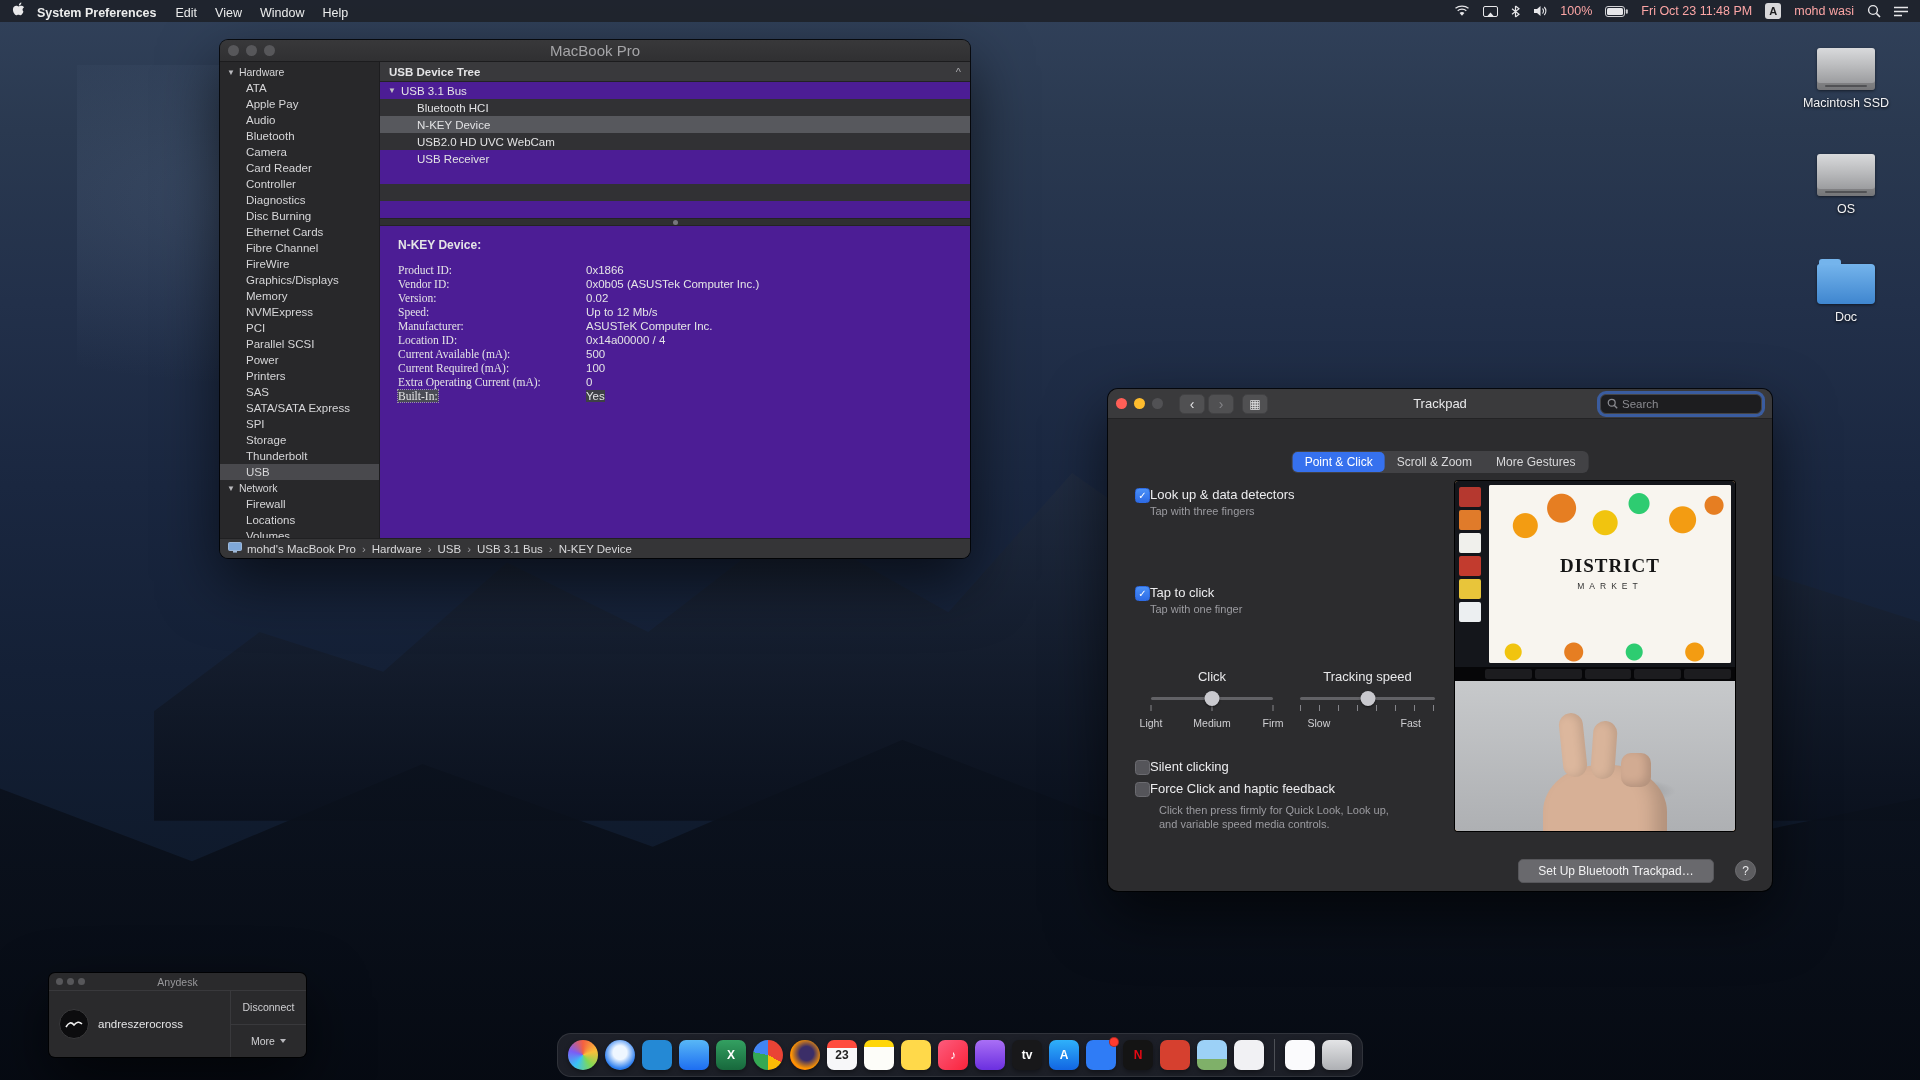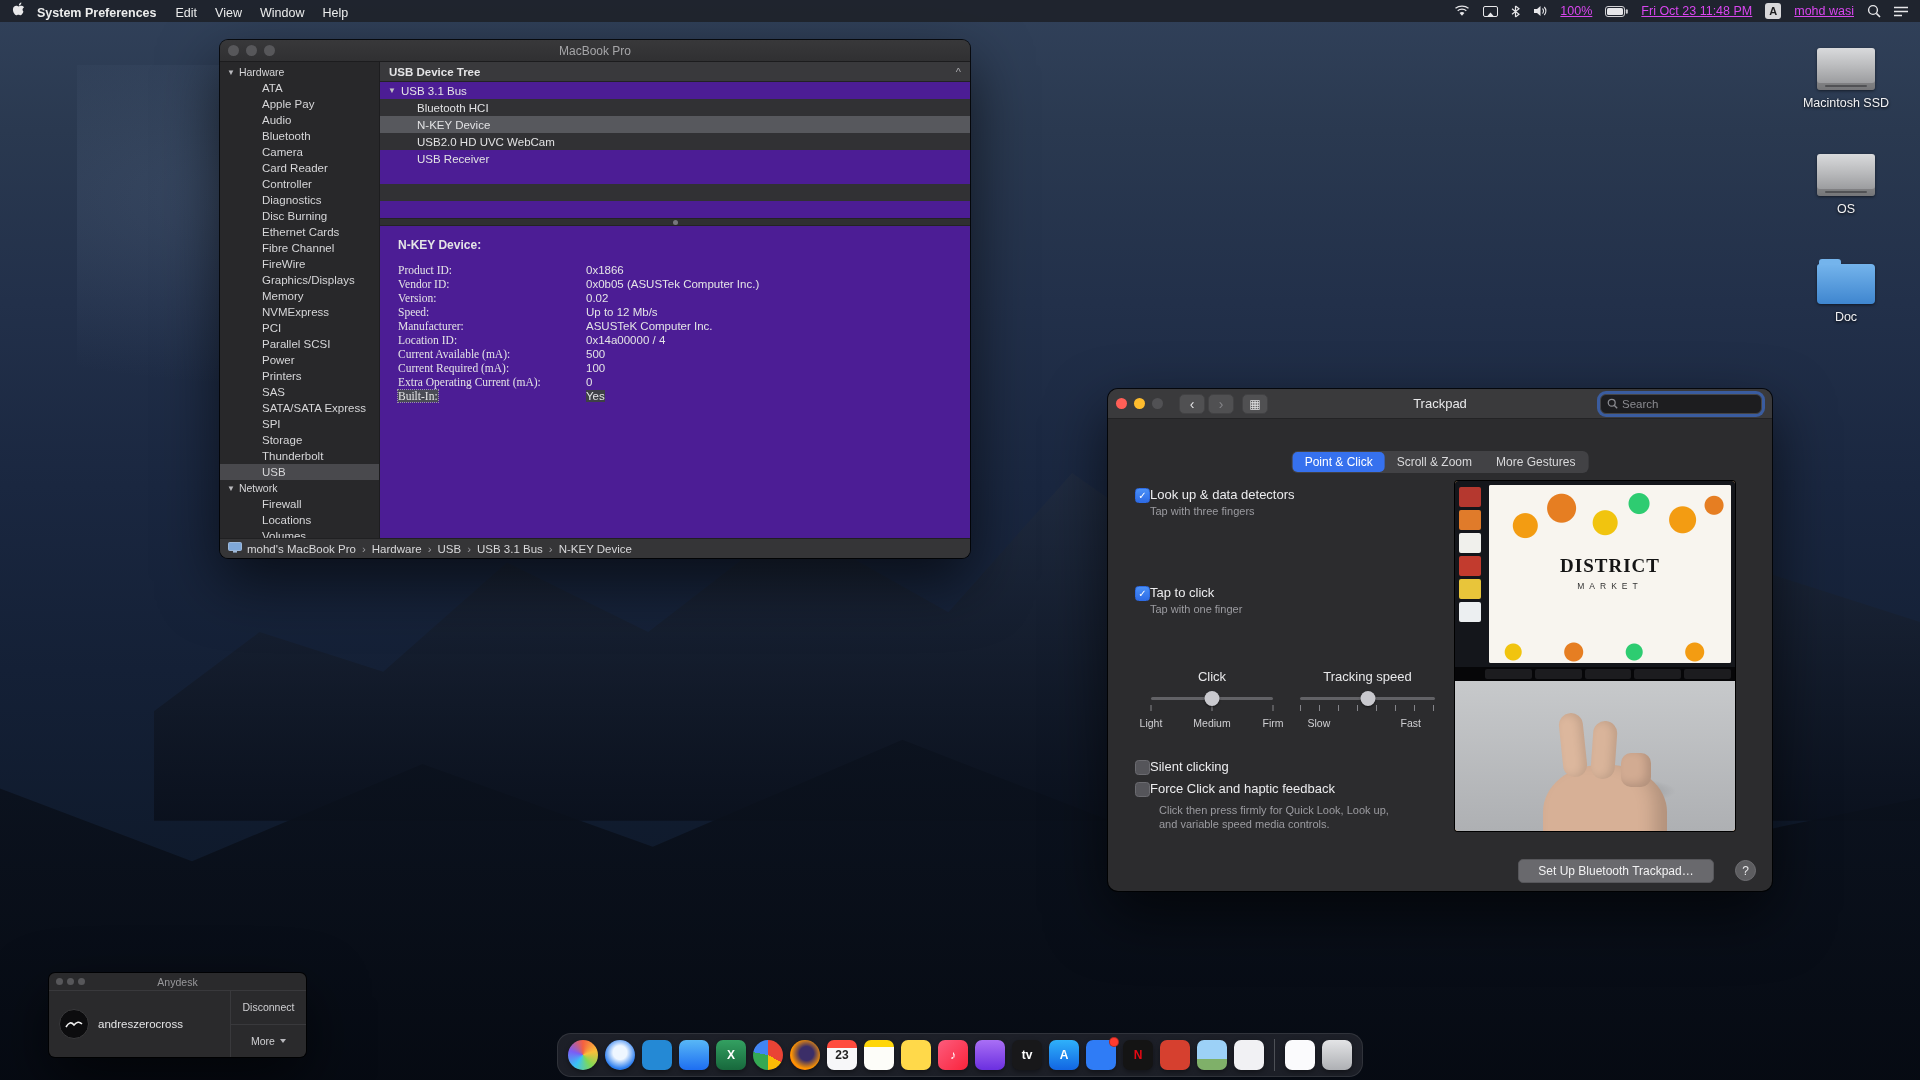--- a/index.html
+++ b/index.html
@@ -19,41 +19,41 @@
     clip-path:polygon(0 40%,10% 55%,22% 35%,34% 52%,47% 30%,60% 50%,72% 38%,84% 55%,100% 42%,100% 100%,0 100%); }
   
   .menubar { position:absolute; top:0; left:0; right:0; height:22px; z-index:50;
     background:rgba(28,30,36,.82); display:flex; align-items:center; padding:0 12px;
     color:#eceded; font-size:12.5px; }
   .mb-left { display:flex; align-items:flex-end; }
   .mb-app { font-weight:bold; margin:0 10px 0 12px; }
   .mb-item { margin:0 9px; }
   .mb-right { margin-left:auto; display:flex; align-items:center; gap:13px; }
   .mb-right svg { display:block; }
-  .mb-text { font-size:12.5px; color:#d946ef;text-decoration:underline; }
+  .mb-text { font-size:12.5px; color:#fca5a5; }
   .input-src { width:16px; height:16px; background:#d8d8da; color:#1c1c1e; border-radius:3px;
     font-size:11px; font-weight:bold; display:flex; align-items:center; justify-content:center; }
   
   .win { position:absolute; border-radius:8px; overflow:hidden;
     box-shadow:0 24px 60px rgba(0,0,0,.6), 0 0 0 1px rgba(0,0,0,.8); }
   .dots { display:flex; gap:7px; margin-left:8px; }
   .dot { width:11px; height:11px; border-radius:50%; background:#57575a; }
   .dot.r { background:#ff5f57; } .dot.y { background:#febc2e; } .dot.off { background:#515154; }
   
   .si { left:220px; top:40px; width:750px; height:518px; z-index:10;
     background:#29292b; display:flex; flex-direction:column; }
   .si-titlebar { height:22px; flex:none; background:linear-gradient(#38383a,#303032);
     border-bottom:1px solid #1c1c1e; display:flex; align-items:center; position:relative; }
-  .si-title { position:absolute; left:0; right:0; text-align:center; color:#a5a5a8; font-size:12px; }
+  .si-title { position:absolute; left:0; right:0; text-align:center; color:#a5a5a8; font-size:15px; }
   .si-body { flex:1; display:flex; overflow:hidden; }
   .si-side { width:160px; flex:none; background:#28282a; border-right:1px solid #1d1d1f;
     padding-top:2px; font-size:11.5px; color:#d6d6d8; overflow:hidden; }
   .side-head { display:flex; align-items:center; gap:4px; padding-left:7px; height:16px; font-size:10.5px; }
   .side-head .tri { font-size:8px; color:#b9b9bd; }
-  .side-item { height:16px; line-height:16px; padding-left:42px; white-space:nowrap; }
+  .side-item { height:16px; line-height:16px; padding-left:26px; white-space:nowrap; }
   .side-item.sel { background:#49494d; }
   .si-main { flex:1; display:flex; flex-direction:column; background:#4c1d95; overflow:hidden; }
   .tree-head { height:20px; flex:none; background:#39393c; border-bottom:1px solid #222224;
     display:flex; align-items:center; padding:0 9px; font-size:11.5px; font-weight:bold; color:#e4e4e6; }
   .tree-head .collapse { margin-left:auto; font-weight:normal; color:#aaaaae; font-size:11px; }
   .tree-rows .trow, .tree-empty .erow { height:17px; display:flex; align-items:center; font-size:11.5px; color:#e2e2e4; }
   .tree-rows .trow:nth-child(even) { background:#313134; }
   .tree-empty .erow:nth-child(even) { background:#313134; }
   .trow.bus { padding-left:8px; }
   .trow .arrow { width:13px; font-size:8px; color:#c0c0c4; }

